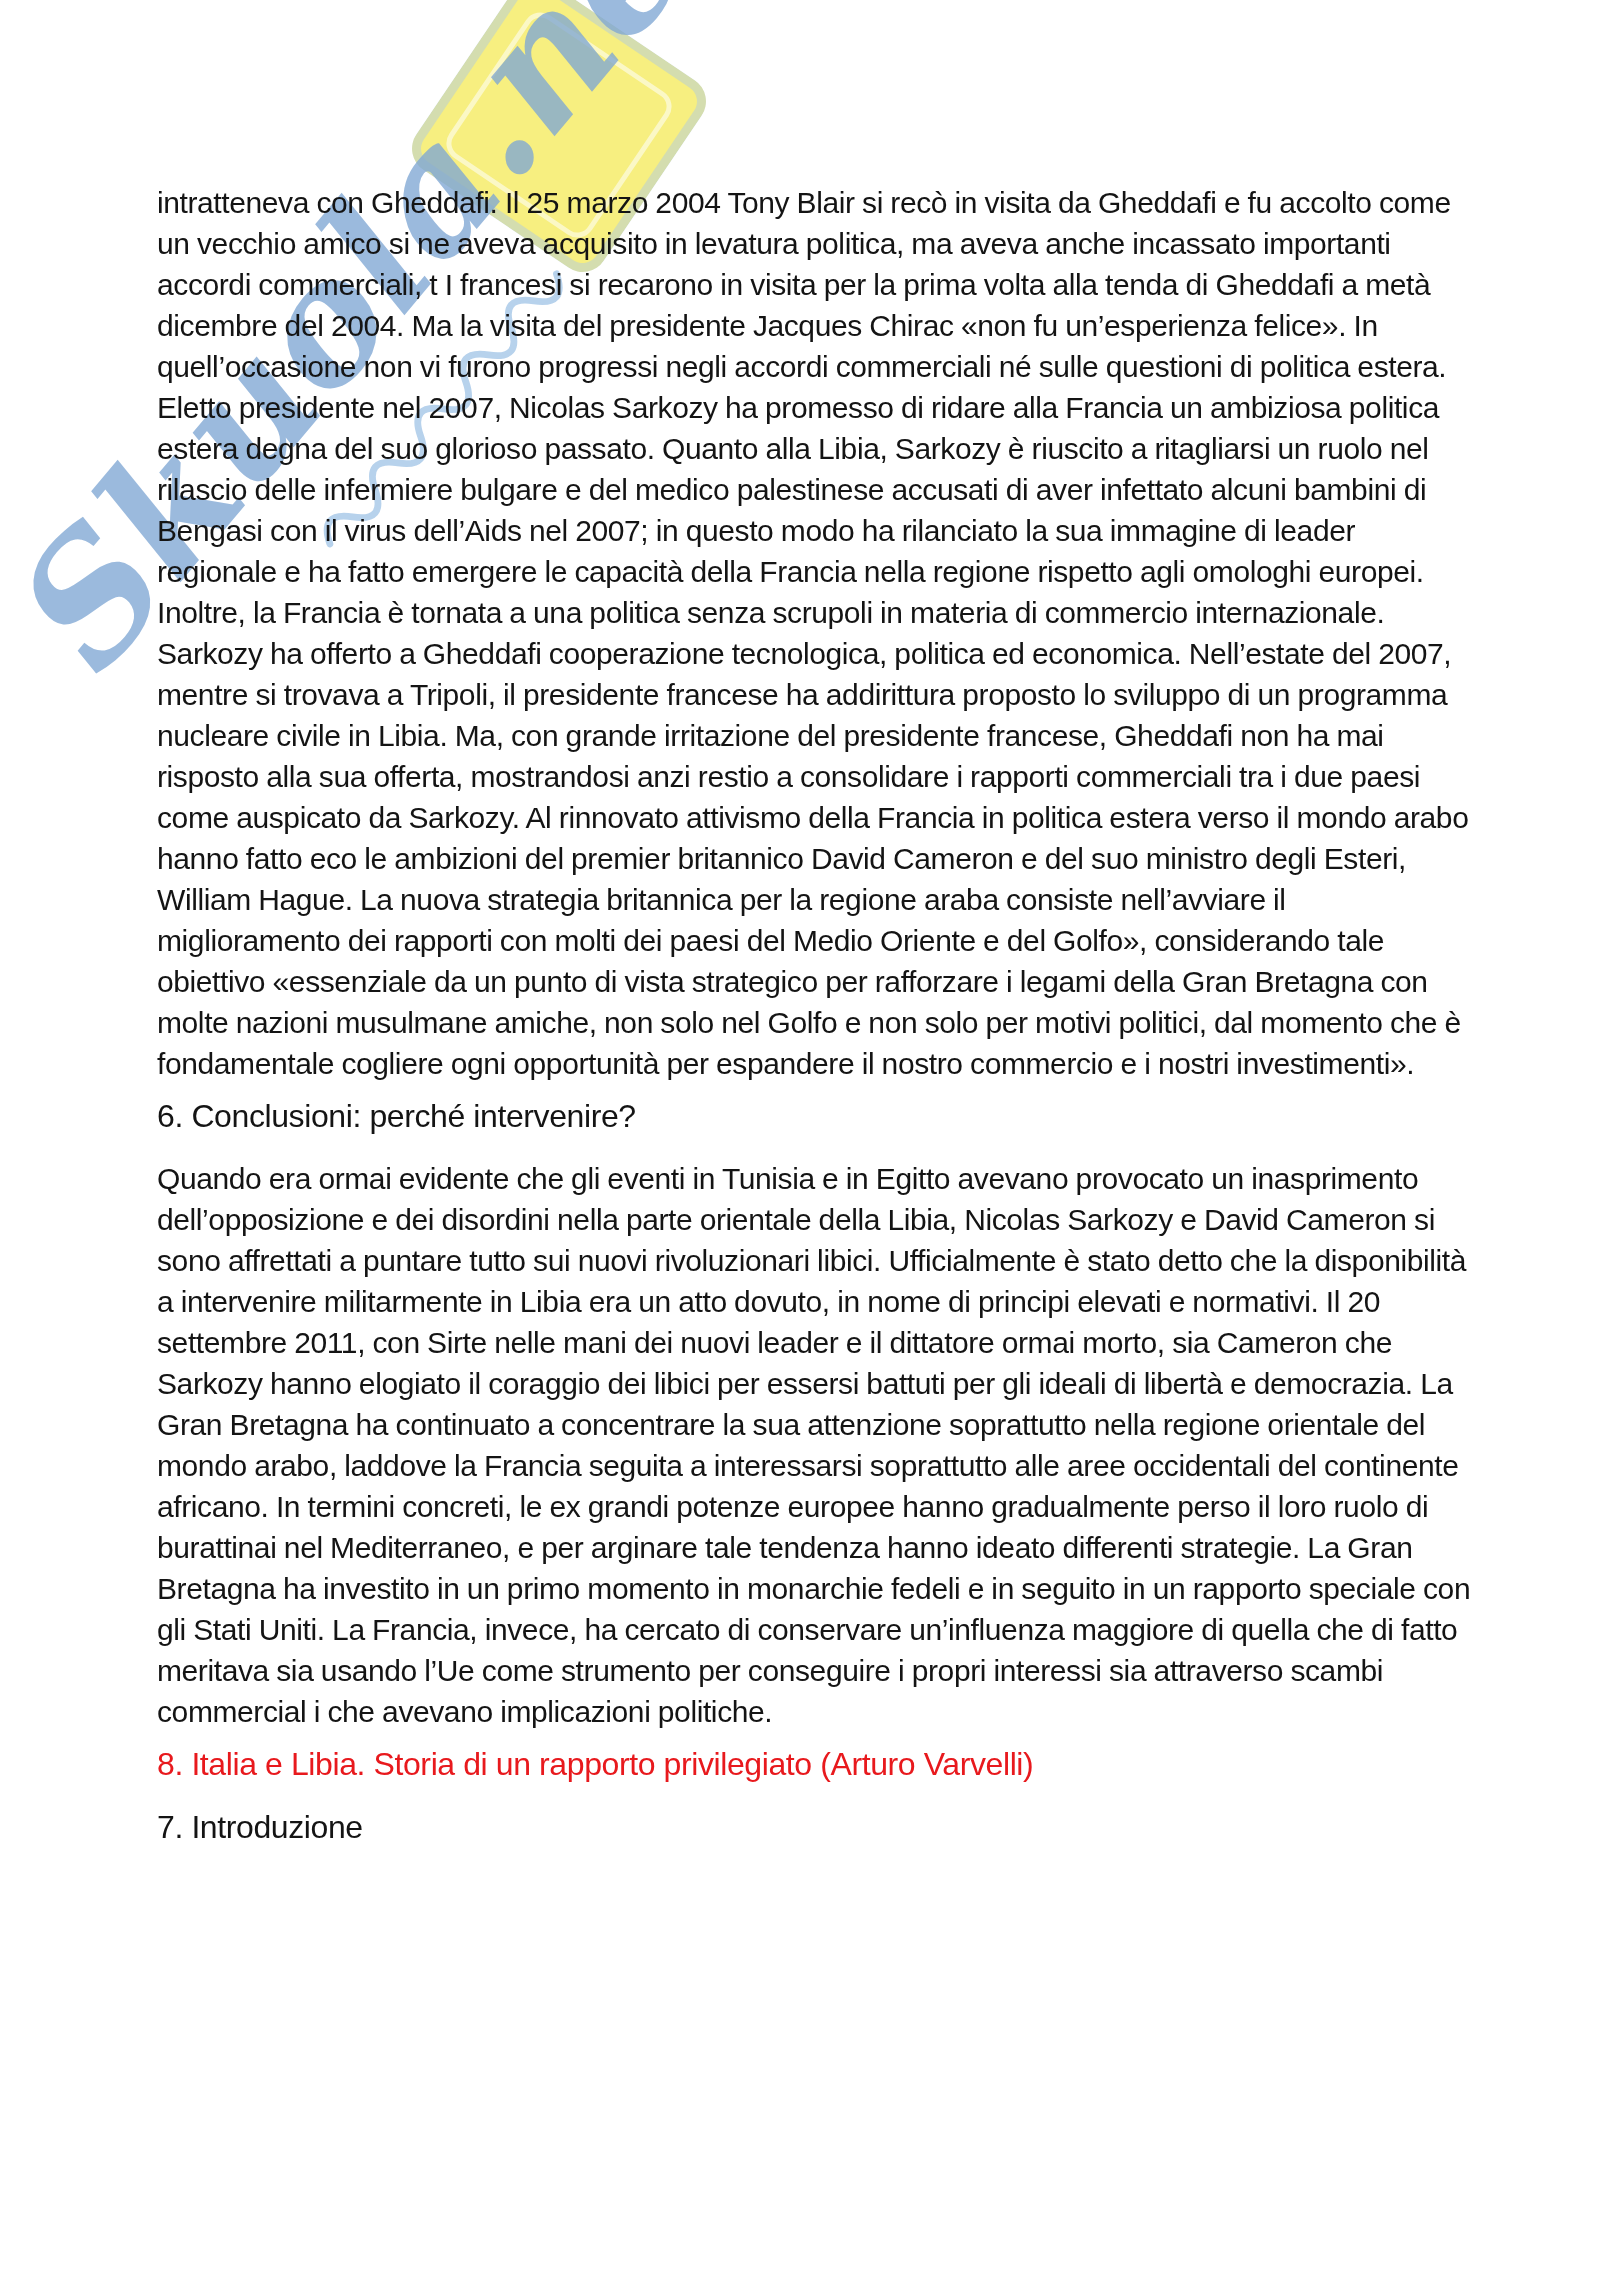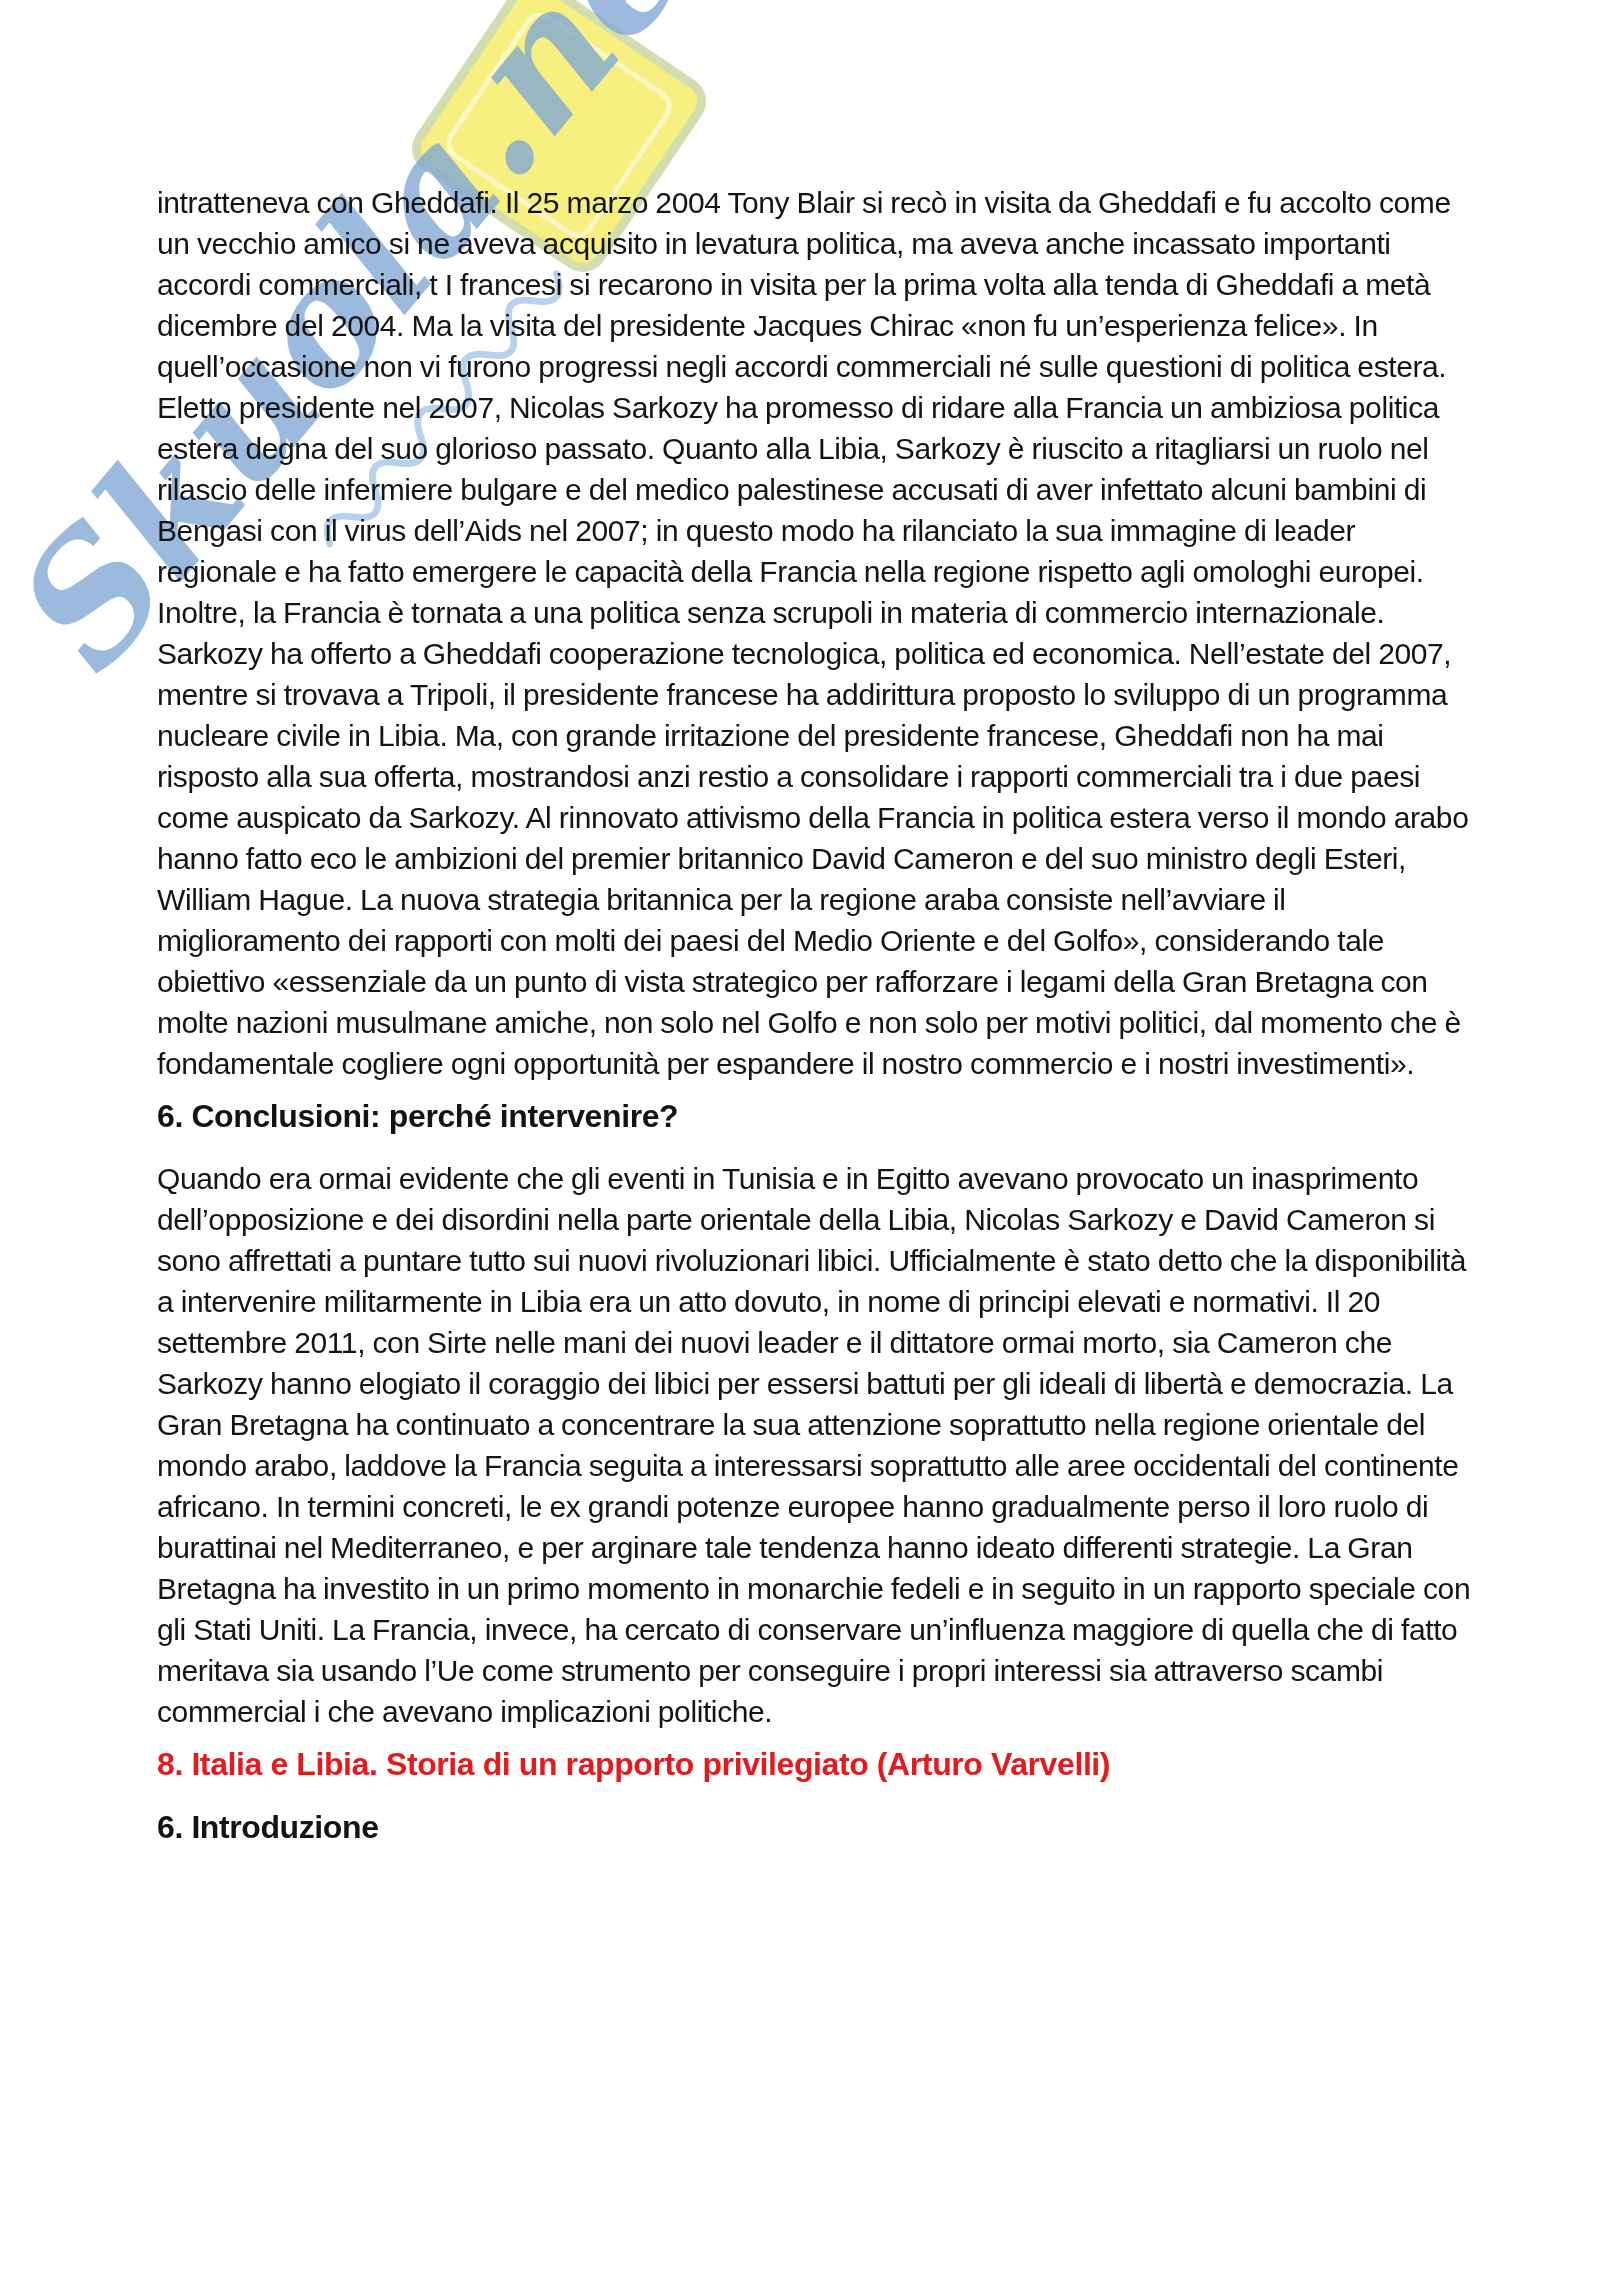--- a/index.html
+++ b/index.html
@@ -78,21 +78,21 @@
     font-size: 30px;
     line-height: 41px;
     letter-spacing: -0.4px;
     word-spacing: -0.5px;
     text-align: left;
   }
   .heading {
     margin: 11.8px 0 21.6px 0;
     font-size: 32px;
     line-height: 41px;
-    font-weight: bold;
+    font-weight: normal;
     letter-spacing: -0.4px;
     color: #141414;
   }
   .heading-red { color: #e8191d; }
 </style>
 </head>
 <body>
 
 <div class="page">
 
@@ -106,17 +106,17 @@
 
   <main class="content">
     <p class="body-text">intratteneva con Gheddafi. Il 25 marzo 2004 Tony Blair si recò in visita da Gheddafi e fu accolto come un vecchio amico si ne aveva acquisito in levatura politica, ma aveva anche incassato importanti accordi commerciali, t I francesi si recarono in visita per la prima volta alla tenda di Gheddafi a metà dicembre del 2004. Ma la visita del presidente Jacques Chirac «non fu un’esperienza felice». In quell’occasione non vi furono progressi negli accordi commerciali né sulle questioni di politica estera. Eletto presidente nel 2007, Nicolas Sarkozy ha promesso di ridare alla Francia un ambiziosa politica estera degna del suo glorioso passato. Quanto alla Libia, Sarkozy è riuscito a ritagliarsi un ruolo nel rilascio delle infermiere bulgare e del medico palestinese accusati di aver infettato alcuni bambini di Bengasi con il virus dell’Aids nel 2007; in questo modo ha rilanciato la sua immagine di leader regionale e ha fatto emergere le capacità della Francia nella regione rispetto agli omologhi europei. Inoltre, la Francia è tornata a una politica senza scrupoli in materia di commercio internazionale. Sarkozy ha offerto a Gheddafi cooperazione tecnologica, politica ed economica. Nell’estate del 2007, mentre si trovava a Tripoli, il presidente francese ha addirittura proposto lo sviluppo di un programma nucleare civile in Libia. Ma, con grande irritazione del presidente francese, Gheddafi non ha mai risposto alla sua offerta, mostrandosi anzi restio a consolidare i rapporti commerciali tra i due paesi come auspicato da Sarkozy. Al rinnovato attivismo della Francia in politica estera verso il mondo arabo hanno fatto eco le ambizioni del premier britannico David Cameron e del suo ministro degli Esteri, William Hague. La nuova strategia britannica per la regione araba consiste nell’avviare il miglioramento dei rapporti con molti dei paesi del Medio Oriente e del Golfo», considerando tale obiettivo «essenziale da un punto di vista strategico per rafforzare i legami della Gran Bretagna con molte nazioni musulmane amiche, non solo nel Golfo e non solo per motivi politici, dal momento che è fondamentale cogliere ogni opportunità per espandere il nostro commercio e i nostri investimenti».</p>
 
     <h2 class="heading">6. Conclusioni: perché intervenire?</h2>
 
     <p class="body-text">Quando era ormai evidente che gli eventi in Tunisia e in Egitto avevano provocato un inasprimento dell’opposizione e dei disordini nella parte orientale della Libia, Nicolas Sarkozy e David Cameron si sono affrettati a puntare tutto sui nuovi rivoluzionari libici. Ufficialmente è stato detto che la disponibilità a intervenire militarmente in Libia era un atto dovuto, in nome di principi elevati e normativi. Il 20 settembre 2011, con Sirte nelle mani dei nuovi leader e il dittatore ormai morto, sia Cameron che Sarkozy hanno elogiato il coraggio dei libici per essersi battuti per gli ideali di libertà e democrazia. La Gran Bretagna ha continuato a concentrare la sua attenzione soprattutto nella regione orientale del mondo arabo, laddove la Francia seguita a interessarsi soprattutto alle aree occidentali del continente africano. In termini concreti, le ex grandi potenze europee hanno gradualmente perso il loro ruolo di burattinai nel Mediterraneo, e per arginare tale tendenza hanno ideato differenti strategie. La Gran Bretagna ha investito in un primo momento in monarchie fedeli e in seguito in un rapporto speciale con gli Stati Uniti. La Francia, invece, ha cercato di conservare un’influenza maggiore di quella che di fatto meritava sia usando l’Ue come strumento per conseguire i propri interessi sia attraverso scambi commercial i che avevano implicazioni politiche.</p>
 
     <h2 class="heading heading-red">8. Italia e Libia. Storia di un rapporto privilegiato (Arturo Varvelli)</h2>
 
-    <h2 class="heading">6. Introduzione</h2>
+    <h2 class="heading">7. Introduzione</h2>
   </main>
 
 </div>
 
 
 </body></html>

